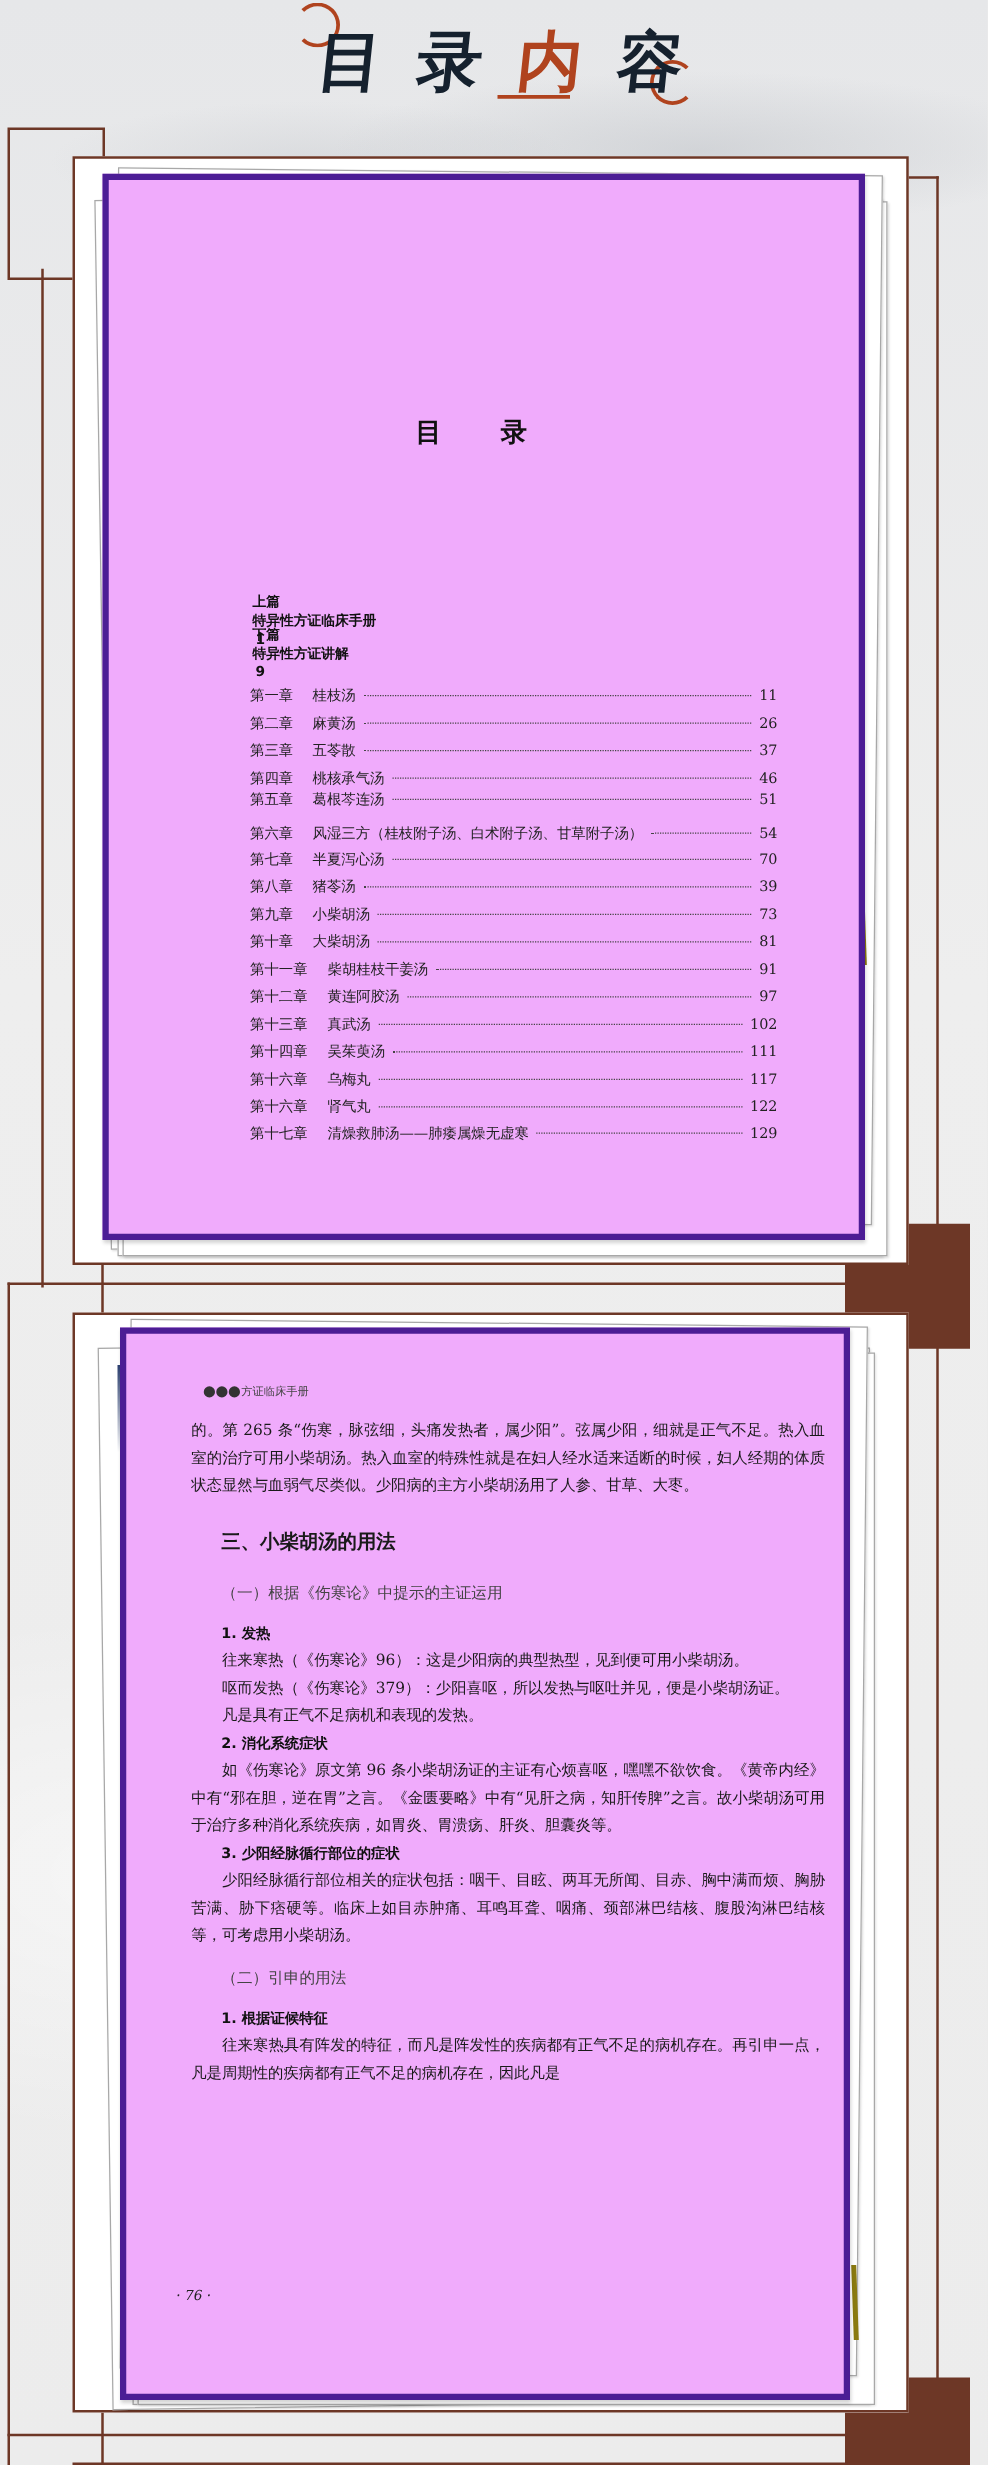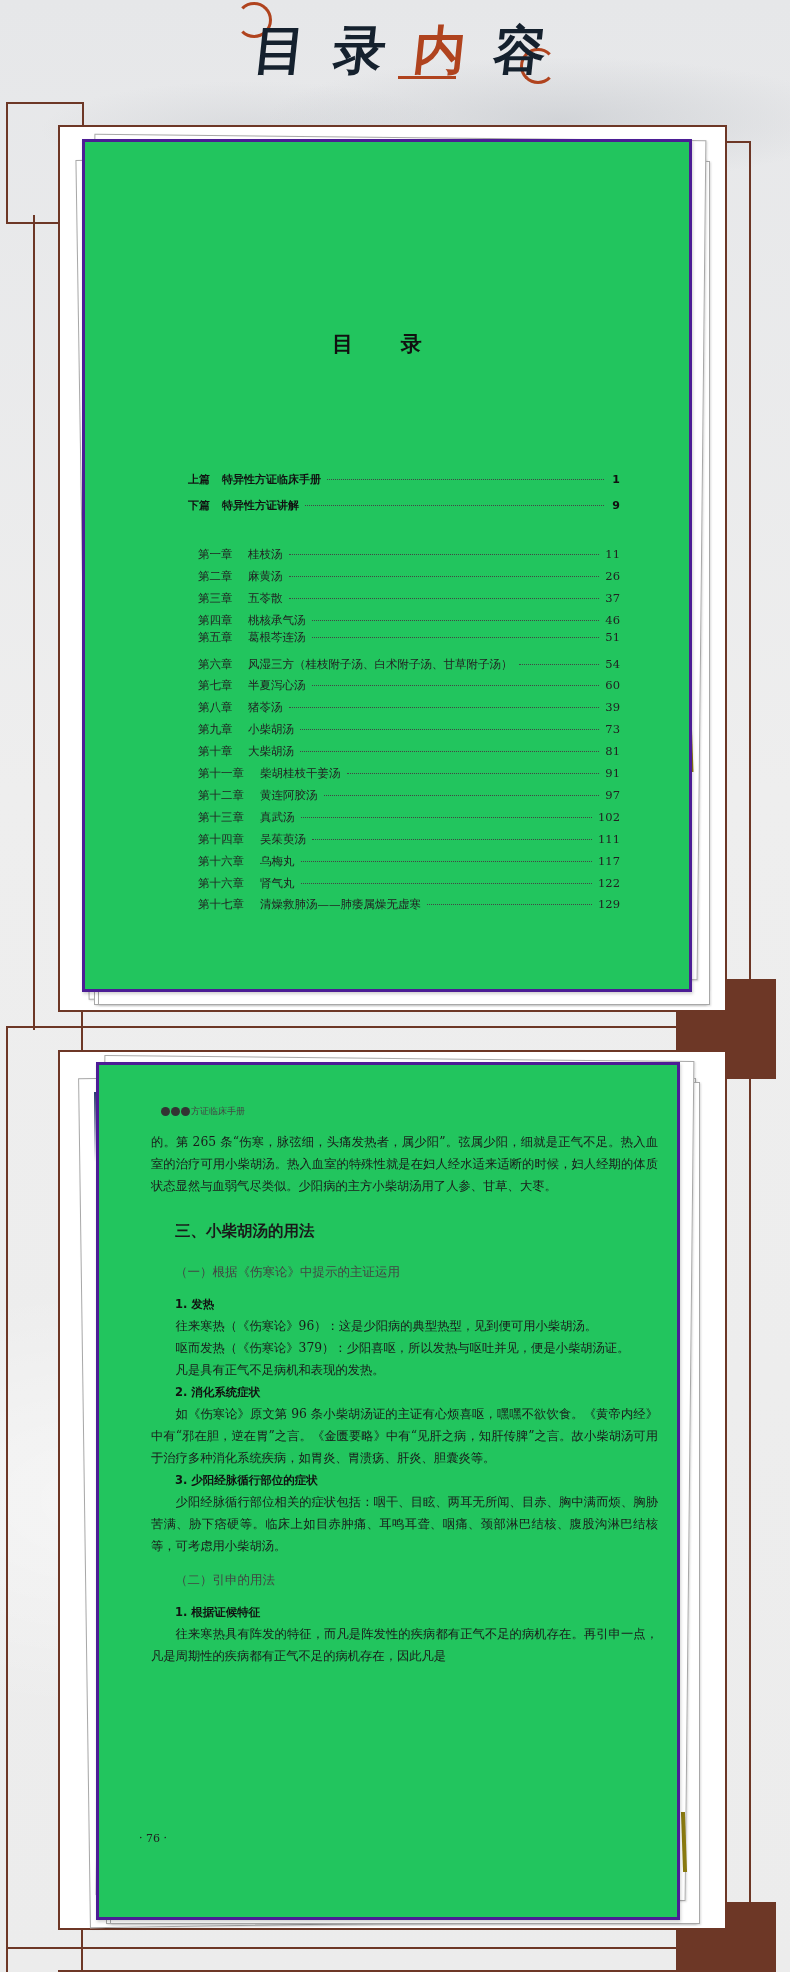--- a/index.html
+++ b/index.html
@@ -21,39 +21,39 @@
   .tchar.accent { color:#b0431e; }
   .title-underline { position:absolute; left:398px; top:76px; width:58px; height:3px; background:#b0431e; }
   .swirl { position:absolute; border:3px solid #b0431e; border-radius:50%; border-left-color:transparent; }
   
   .bline { position:absolute; background:#6d3726; }
   .bbox { position:absolute; border:2px solid #6d3726; box-sizing:border-box; }
   .bblock { position:absolute; background:#6d3726; }
   
   .frame { position:absolute; background:#fff; border:2px solid #6d3726; box-sizing:border-box; }
   .sheet { position:absolute; background:#fff; border:1px solid #a8a8a8; box-sizing:border-box; box-shadow:1px 1px 2px rgba(0,0,0,0.15); }
-  .page { position:absolute; background:#22c55e; border:3px solid #4c1d95; box-sizing:border-box; box-shadow:1px 2px 3px rgba(0,0,0,0.18); }
+  .page { position:absolute; background:#f0abfc; border:5px solid #4c1d95; box-sizing:border-box; box-shadow:1px 2px 3px rgba(0,0,0,0.18); }
   
   .toc-heading { position:absolute; left:0; width:100%; top:188px; text-align:center; font-size:21px; font-weight:bold; color:#111; letter-spacing:20px; }
   .toc-row { position:absolute; display:flex; align-items:baseline; font-size:11.5px; color:#222; }
   .toc-row .lab { white-space:nowrap; }
   .toc-row .ttl { white-space:nowrap; margin-left:12px; }
   .toc-row .dots { flex:1; border-bottom:1px dotted #444; margin:0 6px; transform:translateY(-3px); }
   .toc-row .pg { white-space:nowrap; min-width:10px; text-align:right; }
-  .toc-row.part { font-family:"DejaVu Sans", sans-serif; font-weight:bold; font-size:11px; color:#111; }
+  .toc-row.part { font-family:"DejaVu Sans", sans-serif; font-weight:bold; font-size:11px; color:#111;flex-direction:column; }
   
   .running-head { position:absolute; left:62px; top:40px; font-family:"DejaVu Sans", sans-serif; font-size:9px; color:#444; display:flex; align-items:center; }
   .rh-dot { display:inline-block; width:9px; height:9px; border-radius:50%; background:#333; margin-right:1px; }
   .body-text { position:absolute; left:52px; width:507px; font-size:12.3px; line-height:22px; color:#1a1a1a; text-align:justify; }
   .para { margin:0; text-indent:2em; }
   .para.noindent { text-indent:0; }
   .sec-title { font-size:15.5px; font-weight:bold; color:#1a1a1a; margin:24px 0 18px 24px;font-family:Liberation Mono, monospace; }
   .sub-title { font-family:"DejaVu Sans", sans-serif; font-size:12.5px; color:#444; margin:0 0 10px 24px; }
   .item-title { font-family:"DejaVu Sans", sans-serif; font-size:11.5px; font-weight:bold; color:#111; margin:0 0 0 24px; }
-  .page-num { position:absolute; left:40px; bottom:72px; font-size:11px; color:#222; }
+  .page-num { position:absolute; left:40px; bottom:72px; font-size:11px; color:#222;font-style:italic; }
 </style>
 </head>
 <body>
 
 <div class="abs header-title">
   <div class="swirl" style="left:236px;top:2px;width:30px;height:30px;"></div>
   <div class="swirl" style="left:520px;top:48px;width:30px;height:30px;transform:rotate(180deg);"></div>
   <div class="title-chars">
     <span class="tchar">目</span>
     <span class="tchar">录</span>
@@ -138,21 +138,21 @@
         <div class="toc-row" style="left: 113px; top: 514.5px; width: 422px;">
           <span class="lab" style="min-width: 44px;">第六章</span>
           <span class="ttl" style="margin-left: 6px;">风湿三方（桂枝附子汤、白术附子汤、甘草附子汤）</span>
           <span class="dots"></span>
           <span class="pg">54</span>
         </div>
         <div class="toc-row" style="left: 113px; top: 536.4px; width: 422px;">
           <span class="lab" style="min-width: 44px;">第七章</span>
           <span class="ttl" style="margin-left: 6px; font-family: Liberation Serif, serif;">半夏泻心汤</span>
           <span class="dots"></span>
-          <span class="pg">60</span>
+          <span class="pg">70</span>
         </div>
         <div class="toc-row" style="left: 113px; top: 558.3px; width: 422px;">
           <span class="lab" style="min-width: 44px;">第八章</span>
           <span class="ttl" style="margin-left: 6px;">猪苓汤</span>
           <span class="dots"></span>
           <span class="pg">39</span>
         </div>
         <div class="toc-row" style="left: 113px; top: 580.2px; width: 422px;">
           <span class="lab" style="min-width: 44px;">第九章</span>
           <span class="ttl" style="margin-left: 6px;">小柴胡汤</span>

